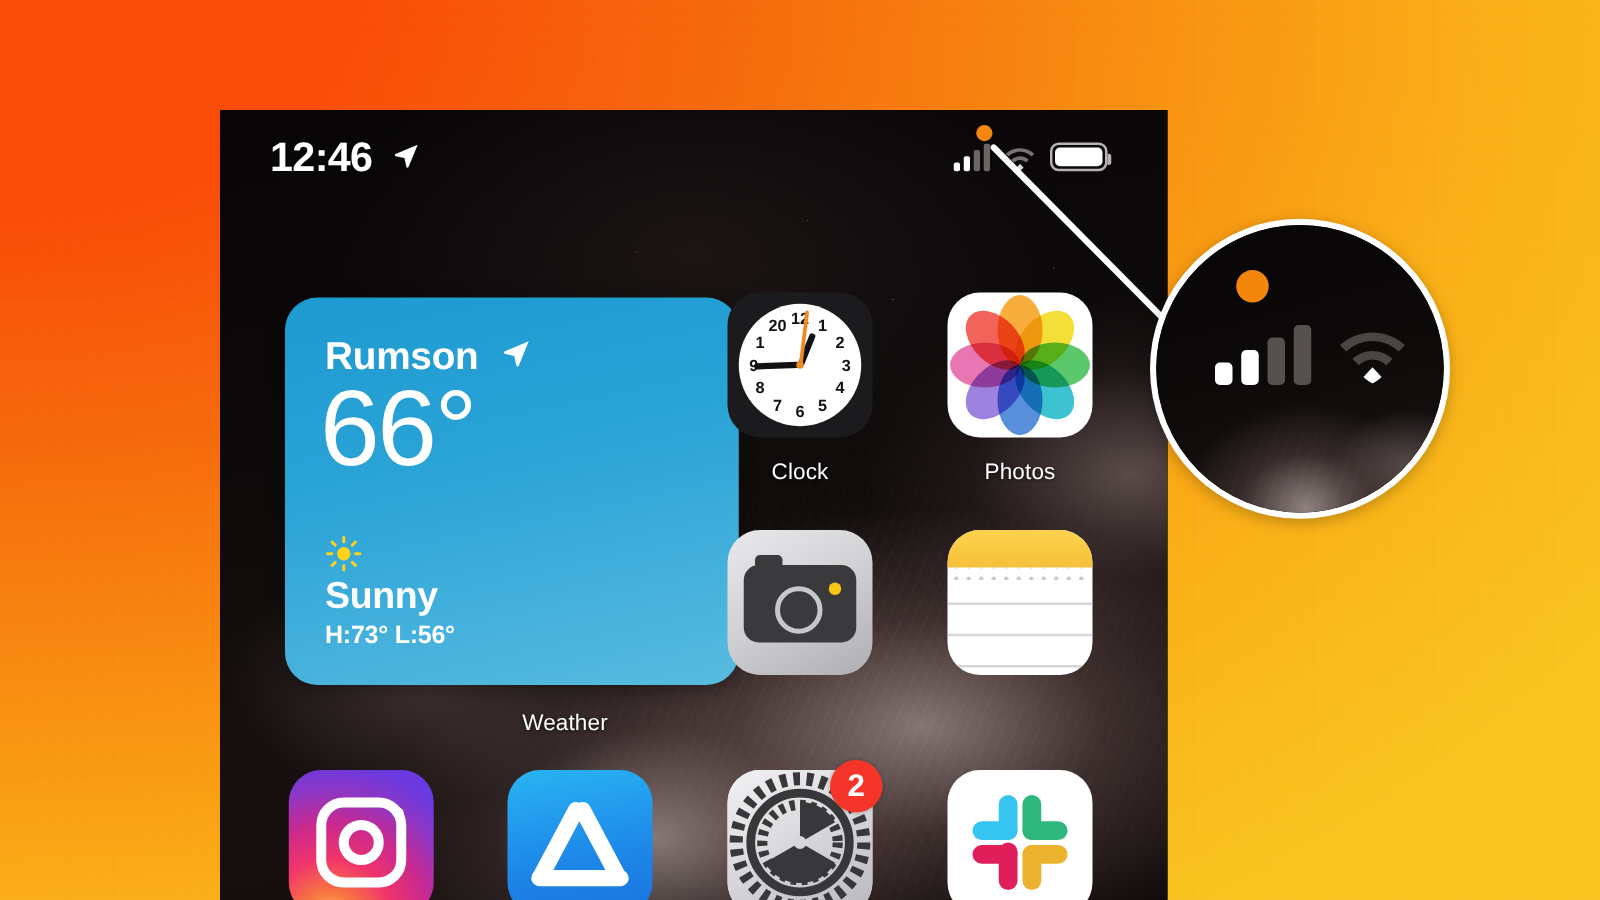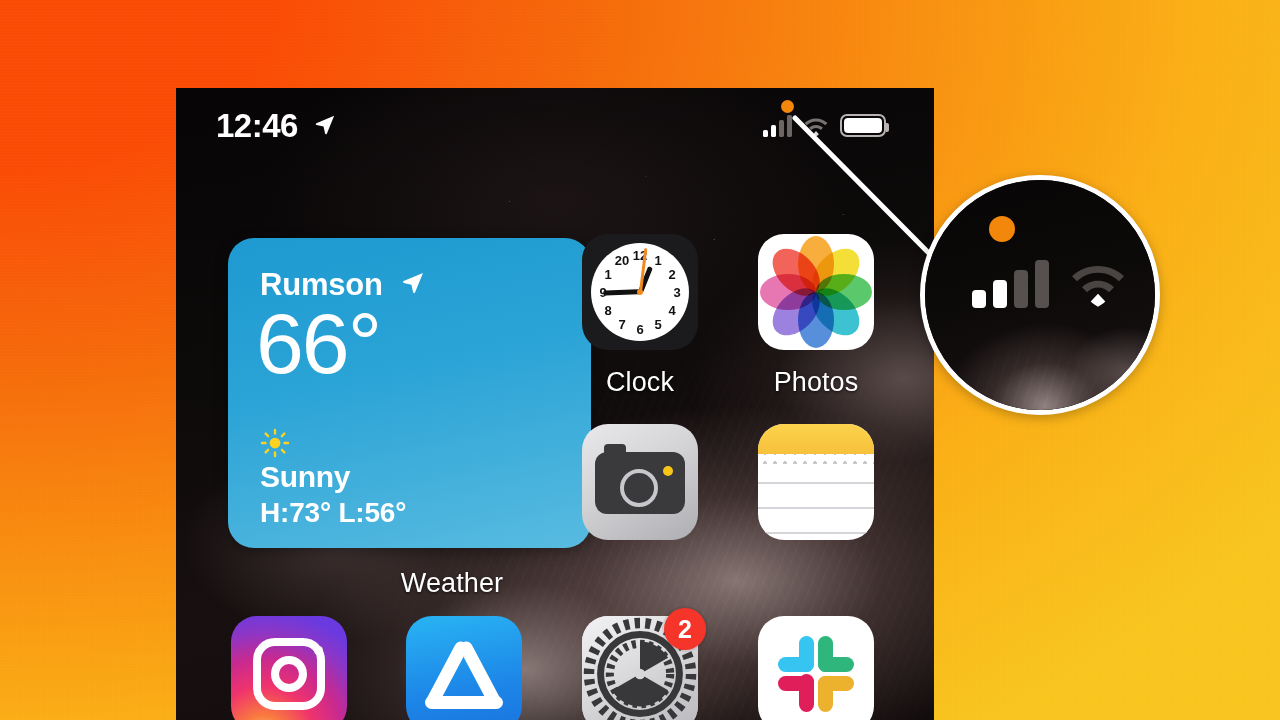--- a/index.html
+++ b/index.html
@@ -78,37 +78,37 @@
   .wifi{width:28px;height:22px;opacity:.85;}
   .battery{position:relative;width:46px;height:23px;border:2.6px solid #b9b4b3;border-radius:7px;box-sizing:border-box;}
   .battery .fill{position:absolute;left:2px;top:2px;bottom:2px;right:2px;background:#fff;border-radius:4px;}
   .battery .nub{position:absolute;right:-5px;top:7px;width:3.4px;height:9px;background:#b9b4b3;border-radius:0 2px 2px 0;}
   .mic-dot{position:absolute;left:605px;top:12px;width:13px;height:13px;border-radius:50%;background:#F2870B;}
 
   
   .icon{position:absolute;width:116px;height:116px;border-radius:26px;overflow:hidden;}
   .icon-label{
     position:absolute;width:160px;text-align:center;color:#fff;
-    font-size:27px;letter-spacing:.1px;
+    font-size:18px;letter-spacing:.1px;
     text-shadow:0 1px 3px rgba(0,0,0,.75);
   }
 
   
   .widget-weather{
     position:absolute;left:52px;top:150px;width:363px;height:310px;border-radius:26px;
     background:linear-gradient(168deg,#1E9AD1 0%,#2AA3D6 42%,#58BBE0 100%);
     box-shadow:0 3px 14px rgba(0,0,0,.35);
     overflow:hidden;
   }
   .ww-city{position:absolute;left:32px;top:28px;color:#fff;font-size:31px;font-weight:600;letter-spacing:-.2px;}
   .ww-city .loc-arrow{margin-left:10px;vertical-align:1px;}
   .ww-temp{position:absolute;left:28px;top:62px;color:#fff;font-size:86px;font-weight:300;letter-spacing:-2px;line-height:1;}
   .ww-sun{position:absolute;left:32px;top:190px;}
   .ww-cond{position:absolute;left:32px;top:222px;color:#fff;font-size:30px;font-weight:600;letter-spacing:-.3px;}
-  .ww-hl{position:absolute;left:32px;top:259px;color:#fff;font-size:28px;font-weight:600;letter-spacing:-.2px;}
+  .ww-hl{position:absolute;left:32px;top:259px;color:#fff;font-size:20px;font-weight:600;letter-spacing:-.2px;}
 
   
   .ic-clock{background:#1b1b1d;}
   .clockface{position:absolute;left:9px;top:9px;width:98px;height:98px;border-radius:50%;background:#fff;}
   .cnum{position:absolute;font-size:13px;font-weight:600;color:#111;transform:translate(-50%,-50%);}
   .hand{position:absolute;left:50%;top:50%;transform-origin:50% 100%;border-radius:2px;}
   .hand.hour{width:4.6px;height:27px;background:#111;margin-left:-2.3px;margin-top:-27px;transform:rotate(22deg);}
   .hand.min{width:4.6px;height:37px;background:#111;margin-left:-2.3px;margin-top:-37px;transform:rotate(268deg);}
   .hand.sec{width:2.6px;height:44px;background:#F08A1E;margin-left:-1.3px;margin-top:-44px;transform:rotate(7deg);}
   .capdot{position:absolute;left:50%;top:50%;width:6px;height:6px;margin:-3px 0 0 -3px;border-radius:50%;background:#F08A1E;}

